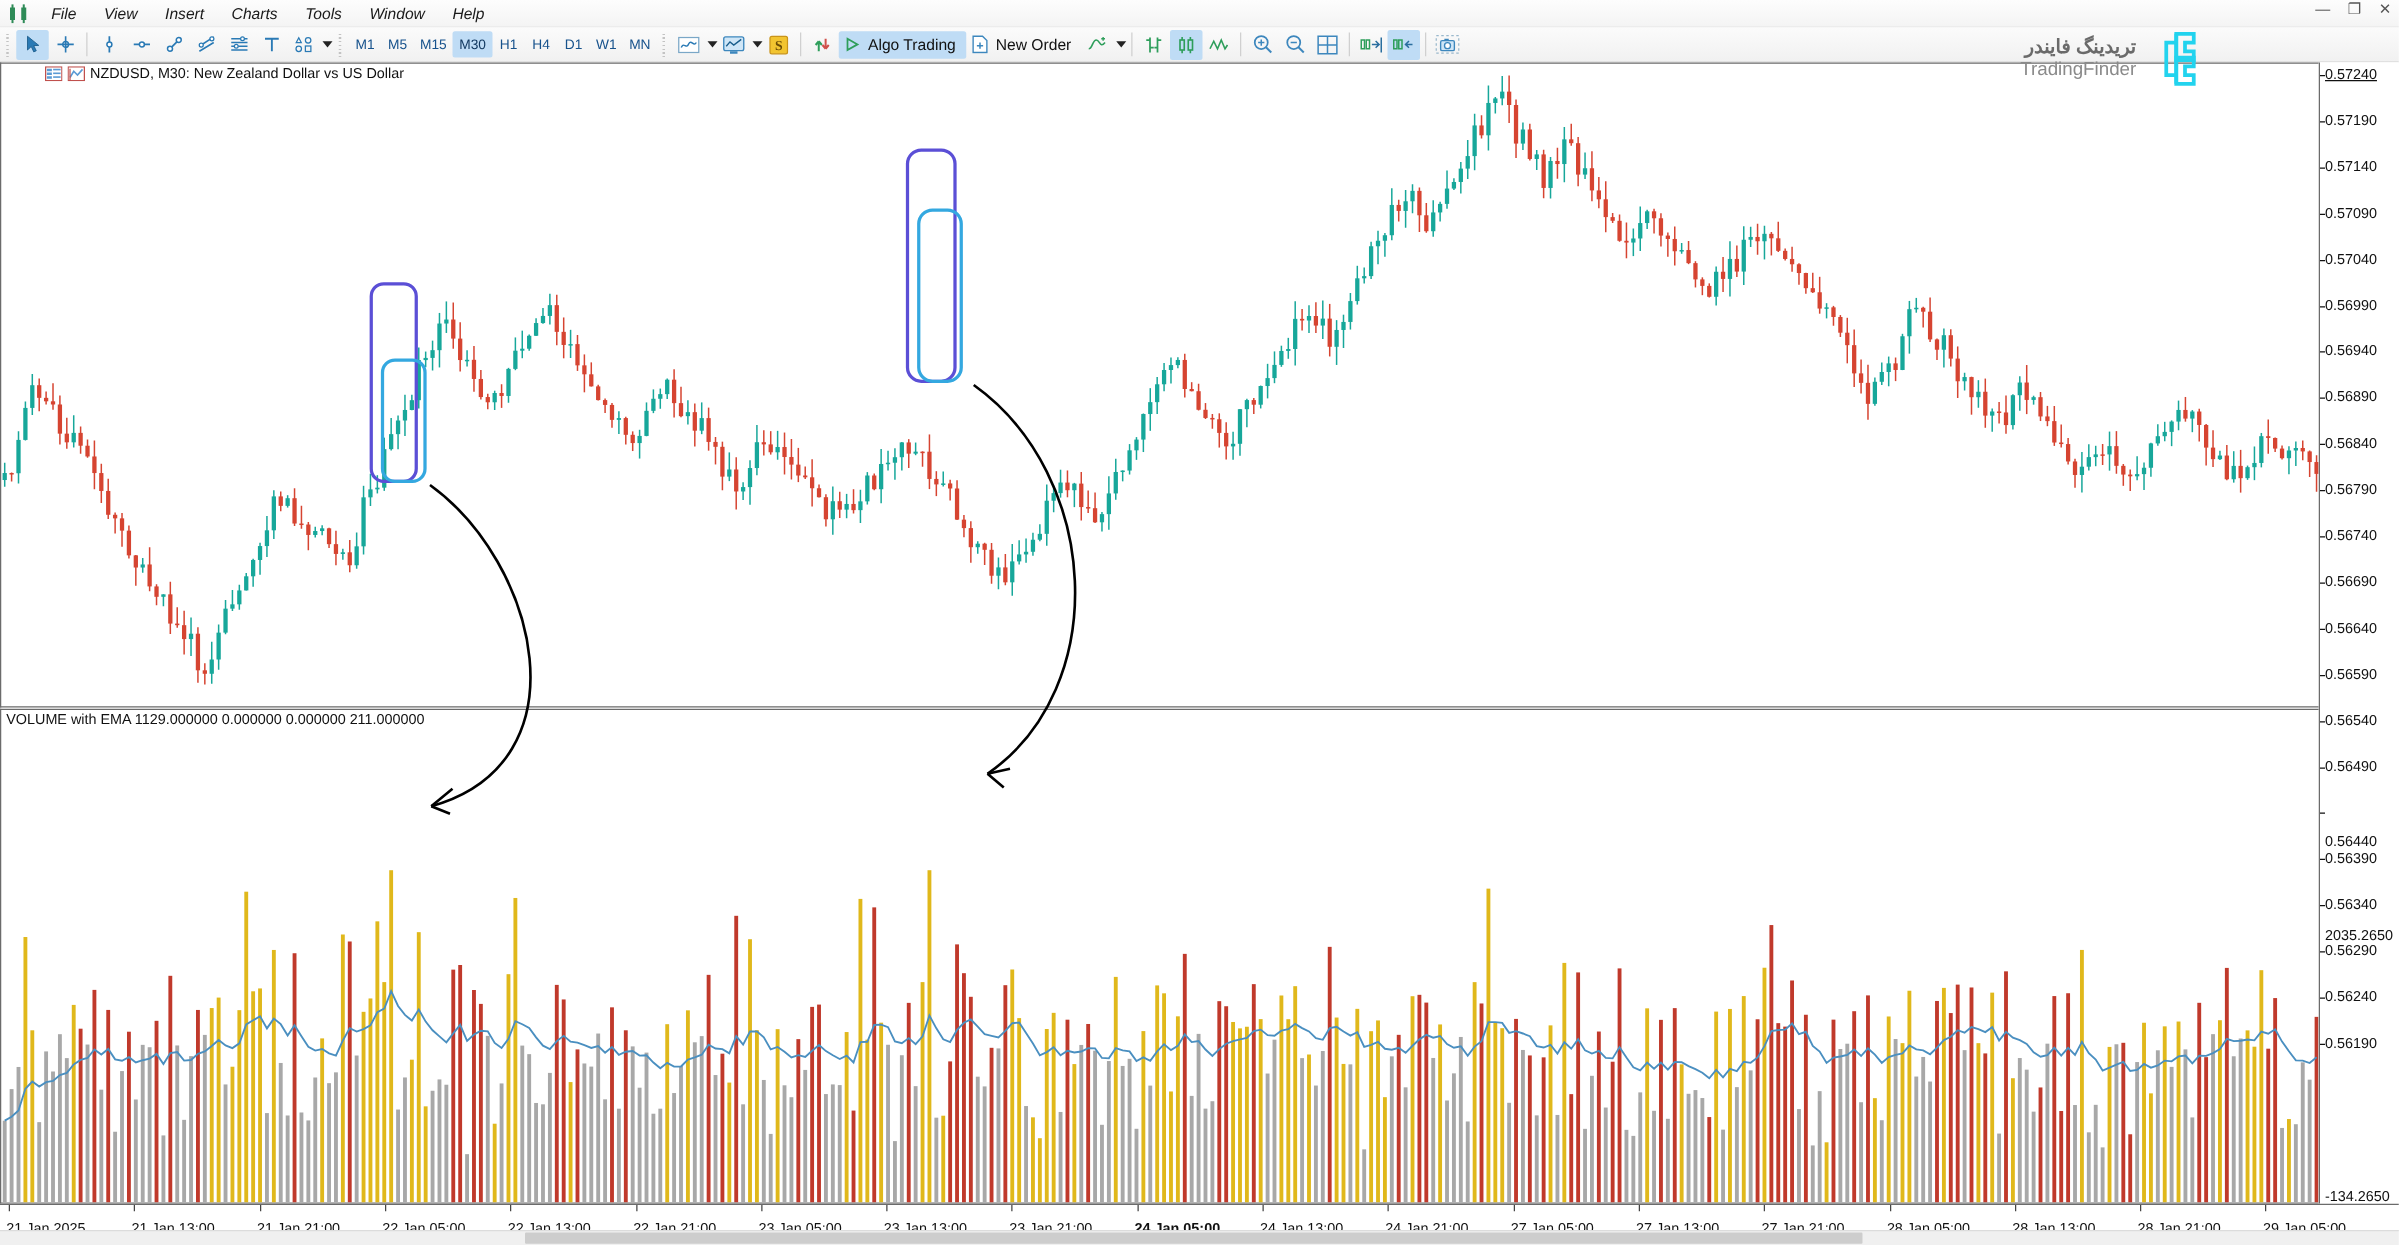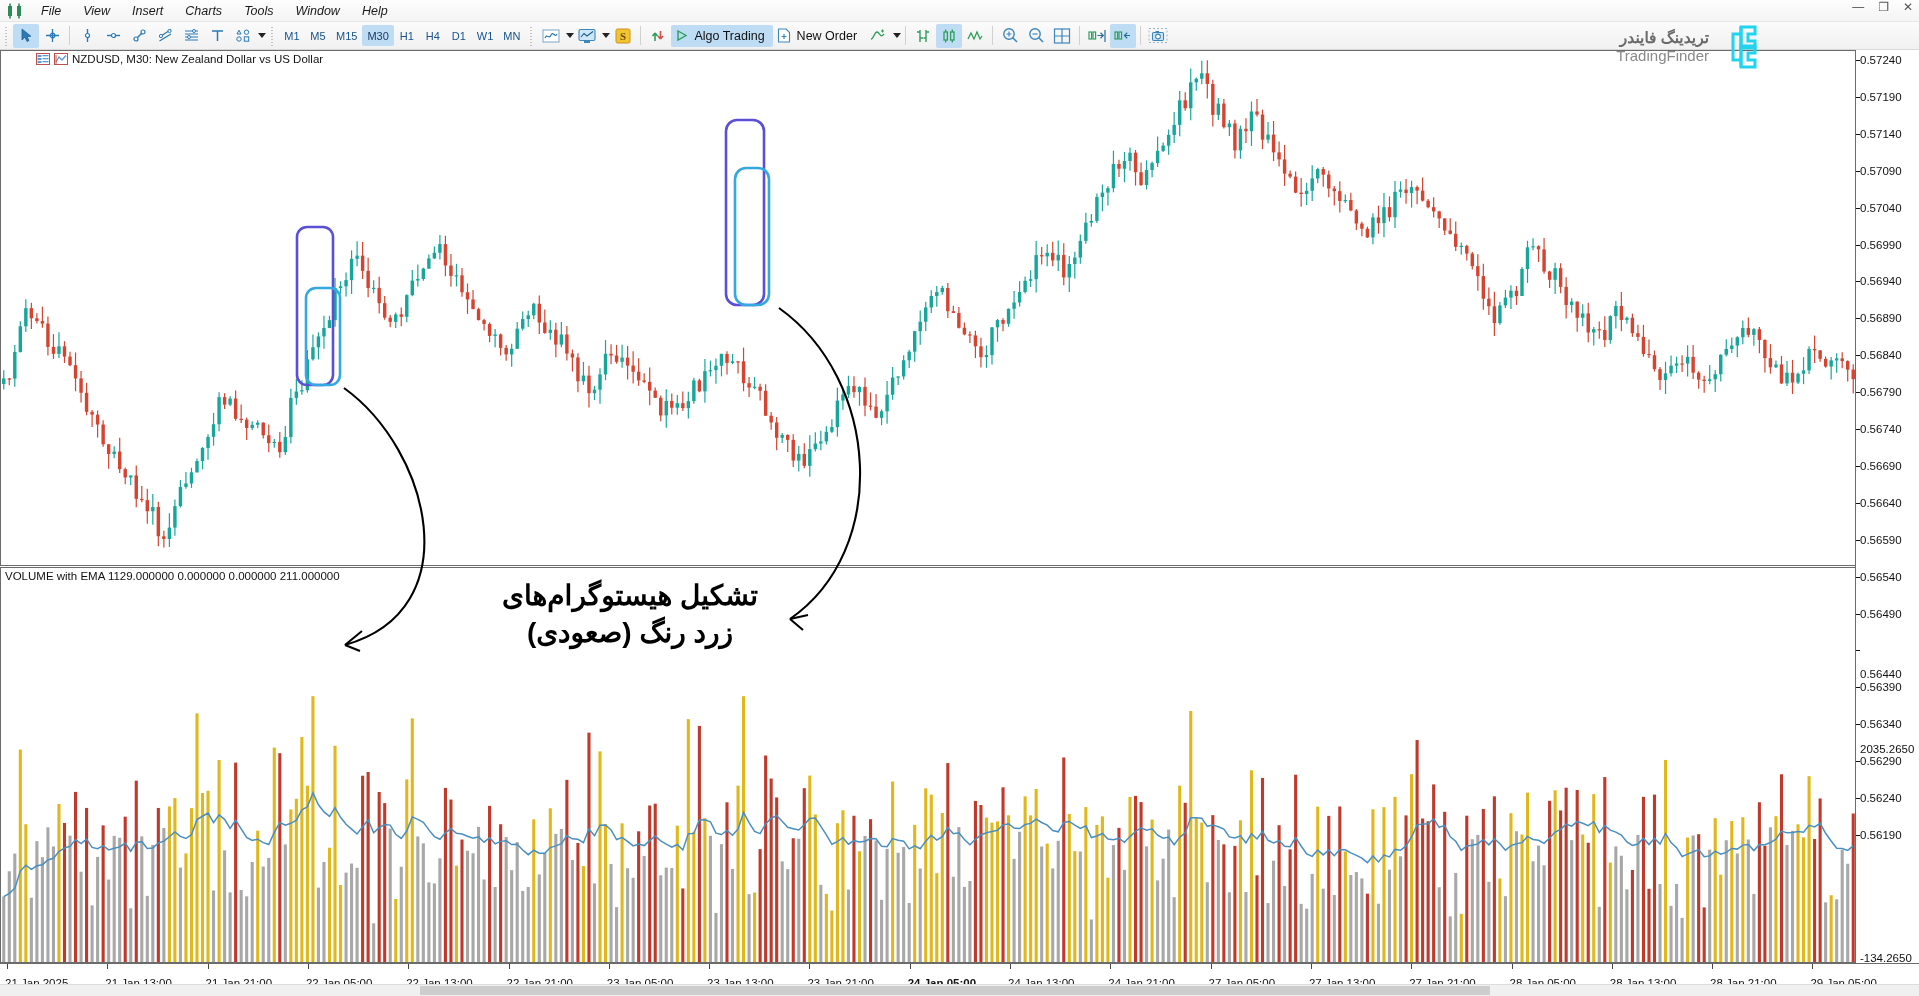--- a/index.html
+++ b/index.html
@@ -1420,21 +1420,21 @@
         <rect x="1828.6104166666667" y="327.2318029284115" width="3.091666666666667" height="66.76819707158845" fill="#e0b81b"></rect>
         <rect x="1834.13125" y="331.37617350700634" width="3.091666666666667" height="62.62382649299368" fill="#a8a8a8"></rect>
         <rect x="1839.6520833333334" y="281.85935230664273" width="3.091666666666667" height="112.14064769335725" fill="#a8a8a8"></rect>
         <rect x="1845.1729166666667" y="295.73388644294914" width="3.091666666666667" height="98.26611355705083" fill="#a8a8a8"></rect>
         <rect x="1850.69375" y="245.49224282858705" width="3.091666666666667" height="148.50775717141295" fill="#c0392b"></rect>
         <polyline points="2.7604166666666665,328.5430759379367 8.28125,325.3847636486024 13.802083333333332,320.4082547997171 19.322916666666668,303.0582074229782 24.84375,297.20655249494285 30.364583333333332,301.2702247044184 35.885416666666664,297.75240379775977 41.40624999999999,296.6832340020381 46.92708333333333,292.01649649133105 52.447916666666664,290.3240136503974 57.96874999999999,283.5233242711929 63.48958333333333,279.9518216399405 69.01041666666667,278.4118627666164 74.53125,271.5987318233791 80.05208333333333,275.6156878465343 85.57291666666667,271.15591412758715 91.09375,279.43493349910557 96.61458333333333,280.6126441007479 102.13541666666667,277.70632219904206 107.65625,281.9413157538827 113.17708333333333,280.18329424586045 118.69791666666667,278.8835408432607 124.21875,275.10501322921897 129.73958333333331,283.258374853128 135.26041666666666,274.432420638546 140.78124999999997,273.67351610597007 146.30208333333331,280.4485444726126 151.82291666666666,280.00669625564285 157.34374999999997,275.00031027384034 162.86458333333331,273.11428798330775 168.38541666666666,268.77879400532277 173.90624999999997,263.9398821173413 179.42708333333331,268.39133048161057 184.94791666666666,270.51559523995184 190.46874999999997,266.716856617377 195.98958333333331,251.5469121577523 201.51041666666666,248.23238688287793 207.03124999999997,245.04577148858192 212.55208333333331,254.72354027075102 218.07291666666666,246.87818226293263 223.59374999999997,251.31503725955108 229.11458333333331,260.44927420716454 234.63541666666666,252.21671082912943 240.15624999999997,260.9388092933831 245.67708333333331,269.3644674018035 251.19791666666666,272.44340547030777 256.71875,271.2271708675654 262.2395833333333,274.6398272888073 267.7604166666667,276.54470267392094 273.28125,264.4264480767822 278.8020833333333,254.52084666944623 284.3229166666667,257.2571956885881 289.84375,255.28285687149713 295.3645833333333,252.21818817809904 300.8854166666667,241.82567115340316 306.40625,238.80815021991575 311.9270833333333,224.97863021392504 317.4479166666667,236.81047247219527 322.96875,243.9547706574507 328.4895833333333,248.42822090995585 334.0104166666667,239.59108795524367 339.53125,249.27688622223548 345.0520833333333,256.1934155338022 350.5729166666667,261.11124514462165 356.09375,265.9455225798647 361.6145833333333,258.6662616384193 367.1354166666667,251.83314261078988 372.65625,264.76959789844295 378.1770833333333,259.672982114411 383.6979166666667,256.60286895540344 389.21875,257.11014529668114 394.7395833333333,266.3427415197591 400.2604166666667,270.39242266063616 405.78125,263.01188037865694 411.3020833333333,248.93254437938126 416.8229166666667,251.37464050846418 422.34375,254.36698700276588 427.8645833333333,261.8686544125444 433.3854166666667,268.5675417757724 438.90625,271.28548037316637 444.4270833333333,264.86279350566736 449.9479166666667,260.6992744015614 455.46875,265.319240468148 460.9895833333333,266.09513694286704 466.5104166666667,268.18136210083406 472.03125,270.31770803569475 477.5520833333333,268.88097689307347 483.0729166666667,274.20317589833394 488.59375,269.66181759552114 494.1145833333333,275.8227218455481 499.6354166666667,273.3728228671397 505.15625,272.8394705096683 510.6770833333333,276.50371999450044 516.1979166666666,276.2010663570992 521.7187499999999,282.0468932186657 527.2395833333333,286.6587286182922 532.7604166666666,282.24596223270726 538.2812499999999,285.26961304533467 543.8020833333333,285.2127599535005 549.3229166666666,279.5948774483981 554.8437499999999,277.875276091795 560.3645833333333,275.7511680598234 565.8854166666666,267.76761060676233 571.4062499999999,270.80123011028917 576.9270833333333,271.3187849705463 582.4479166666666,274.6613612900542 587.9687499999999,260.9094753323803 593.4895833333333,267.7278838006175 599.0104166666666,257.1837110333961 604.5312499999999,257.05696579125356 610.0520833333333,261.921730498411 615.5729166666666,271.5722790794157 621.0937499999999,269.54191547316185 626.6145833333333,273.37917347555594 632.1354166666666,277.92826023584104 637.6562499999999,276.09990240029344 643.1770833333333,277.57901036151344 648.6979166666666,272.5703446787626 654.2187499999999,267.9570881845916 659.7395833333333,272.8686444689512 665.2604166666666,276.2011726873537 670.7812499999999,279.18487820464344 676.3020833333333,276.49227938225795 681.8229166666666,281.98862371669725 687.3437499999999,265.6296708212376 692.8645833333333,265.39222670023696 698.3854166666666,251.95557351243949 703.9062499999999,251.72881890166656 709.4270833333333,253.73882699296874 714.9479166666666,265.13156867678697 720.4687499999999,266.5122720269286 725.9895833333333,262.48545486969795 731.5104166666666,267.2885366561282 737.0312499999999,261.08815753480013 742.5520833333333,244.47363661444888 748.0729166666666,254.68147847101386 753.5937499999999,263.41633532566925 759.1145833333333,265.6289305747437 764.6354166666666,255.8636035378191 770.1562499999999,250.19857445137094 775.6770833333333,247.60374378761398 781.1979166666666,253.32100357658902 786.7187499999999,259.2960708895786 792.2395833333333,260.665355709173 797.7604166666666,261.9232234168571 803.2812499999999,256.70141196839245 808.8020833333333,250.56278896130235 814.3229166666666,250.05216366079014 819.8437499999999,258.39952922826365 825.3645833333333,266.8327641777926 830.8854166666666,276.2983009591805 836.4062499999999,273.6614087561462 841.9270833333333,269.73864346687617 847.4479166666666,276.2176463433525 852.9687499999999,272.6594890802333 858.4895833333333,273.98412166244646 864.0104166666666,273.2304264240524 869.5312499999999,270.47503848372605 875.0520833333333,270.73239862106885 880.5729166666666,278.3707656368306 886.0937499999999,278.67751501966427 891.6145833333333,270.5310532681706 897.1354166666666,272.3093671993247 902.6562499999999,273.15100089020206 908.1770833333333,280.8867610988548 913.6979166666666,277.8845666625451 919.2187499999999,280.70865423788064 924.7395833333333,273.1613232336558 930.2604166666666,267.3477063087291 935.7812499999999,272.0757212769829 941.3020833333333,268.6981998139689 946.8229166666666,259.4971969528319 952.3437499999999,265.6493886725291 957.8645833333333,264.83202954560363 963.3854166666666,271.59067856147493 968.9062499999999,276.7634228639387 974.4270833333333,271.2839707856129 979.9479166666666,266.9966168766179 985.4687499999999,264.82140504155853 990.9895833333333,263.55519263459377 996.5104166666666,262.2855810241175 1002.0312499999999,256.91330998061176 1007.5520833333333,255.71126764370658 1013.0729166666666,260.1010292102231 1018.5937499999999,260.55528415606176 1024.1145833333333,256.5353950560193 1029.6354166666667,255.38832286812766 1035.15625,251.0824260406049 1040.6770833333333,254.5092810793896 1046.1979166666667,257.1463205849774 1051.71875,262.557761892101 1057.2395833333333,263.8388685883982 1062.7604166666667,254.54403858875918 1068.28125,253.4798316208642 1073.8020833333333,257.18779212384226 1079.3229166666667,260.47489509210135 1084.84375,257.80082803485993 1090.3645833333333,269.510066350226 1095.8854166666667,267.9406202464108 1101.40625,265.49212679722007 1106.9270833333333,271.02244386729484 1112.4479166666667,271.7781107603722 1117.96875,270.2896105032613 1123.4895833333333,274.23642275039106 1129.0104166666667,268.5770638082871 1134.53125,263.4886167822921 1140.0520833333333,259.81211539294566 1145.5729166666667,262.1324939673721 1151.09375,260.809611700538 1156.6145833333333,267.257904682255 1162.1354166666667,270.18656492954983 1167.65625,269.1099354361583 1173.1770833333333,276.6201812648925 1178.6979166666667,269.25631979473326 1184.21875,264.94544638893365 1189.7395833333333,249.69078370073086 1195.2604166666667,249.7165543621224 1200.78125,250.32128667294452 1206.3020833333333,258.3106981638489 1211.8229166666667,256.9130970761692 1217.34375,258.7955181062532 1222.8645833333333,260.9902538338093 1228.3854166666667,268.90371715834624 1233.90625,270.0259391913937 1239.4270833333333,267.80940338788207 1244.9479166666667,274.82885838865604 1250.46875,265.7658651660879 1255.9895833333333,270.95848700311984 1261.5104166666667,263.3297683342479 1267.03125,272.29770881645857 1272.5520833333333,274.84080577850773 1278.0729166666667,272.63790325357235 1283.59375,278.3107977893789 1289.1145833333333,278.6933355280962 1294.6354166666667,269.6964449778932 1300.15625,277.9695767555537 1305.6770833333333,285.8104540688227 1311.1979166666667,288.3218712490413 1316.71875,282.11570393948483 1322.2395833333333,286.93077385574753 1327.7604166666667,282.0500609131537 1333.28125,287.67467421476664 1338.8020833333333,281.5268427623606 1344.3229166666667,281.7699075702052 1349.84375,284.92767002850815 1355.3645833333333,287.3195780199953 1360.8854166666667,290.20811142055305 1366.40625,294.63731325090595 1371.9270833333333,287.9665582580309 1377.4479166666667,293.9331626484734 1382.96875,287.0856726369178 1388.4895833333333,288.9123992923896 1394.0104166666667,281.4052226560899 1399.53125,282.2665623143283 1405.0520833333333,277.90944866906614 1410.5729166666667,268.94342982377634 1416.09375,256.8315864997418 1421.6145833333333,256.04201915584105 1427.1354166666667,255.69882443040385 1432.65625,250.78458924167063 1438.1770833333333,259.3446620210267 1443.6979166666667,257.40186721406894 1449.21875,268.7695511921015 1454.7395833333333,273.2862605903152 1460.2604166666667,282.35523880156046 1465.78125,278.0250765409161 1471.3020833333333,277.172355975884 1476.8229166666667,275.8974961848704 1482.34375,271.5300138045576 1487.8645833333333,276.81140545262986 1493.3854166666667,270.74931602225814 1498.90625,275.7209685147674 1504.4270833333333,282.2784993247961 1509.9479166666667,277.64258371315276 1515.46875,275.83770820661675 1520.9895833333333,274.67113826241996 1526.5104166666667,268.41194092838543 1532.03125,271.5146042349544 1537.5520833333333,272.26964865643436 1543.0729166666667,275.38939757840154 1548.59375,270.0623835954231 1554.1145833333333,264.0928900903182 1559.6354166666667,261.3858324196051 1565.15625,256.17464460448025 1570.6770833333333,258.16615390182244 1576.1979166666667,253.6434160365807 1581.71875,255.25406390742356 1587.2395833333333,257.6886343664944 1592.7604166666667,253.74065652731105 1598.28125,264.37919815908384 1603.8020833333333,257.4654321294677 1609.3229166666667,262.10317695650787 1614.84375,264.1431213426968 1620.3645833333333,267.0912370657511 1625.8854166666667,273.86754124563765 1631.40625,277.37965189256374 1636.9270833333333,276.07378504835475 1642.4479166666667,270.17132887491516 1647.96875,276.4985371681921 1653.4895833333333,270.2600531861011 1659.0104166666667,275.9799828929652 1664.53125,265.47572979133395 1670.0520833333333,274.52459328572183 1675.5729166666667,279.6919154402498 1681.09375,288.46833108013425 1686.6145833333333,286.10099730610307 1692.1354166666667,283.7653166665904 1697.65625,281.57586897449914 1703.1770833333333,288.80640158995993 1708.6979166666667,287.9113095730787 1714.21875,283.197325993765 1719.7395833333333,286.1335822562959 1725.2604166666667,284.3959989522888 1730.78125,280.4806380978433 1736.3020833333333,281.1078646834296 1741.8229166666667,277.1216529331834 1747.34375,276.4189893292565 1752.8645833333333,282.6085094929434 1758.3854166666667,276.5637666688981 1763.90625,276.70712111003206 1769.4270833333333,274.5326149327219 1774.9479166666667,271.23828253117654 1780.46875,263.12326246207715 1785.9895833333333,264.8591183173363 1791.5104166666667,264.60118207071037 1797.03125,263.56393437908355 1802.5520833333333,264.2874361674676 1808.0729166666667,257.2705123492149 1813.59375,258.9801738641991 1819.1145833333333,255.41418833239038 1824.6354166666667,265.28253924423393 1830.15625,273.0261972047561 1835.6770833333333,280.31994424253736 1841.1979166666667,280.51237025055053 1846.71875,282.41505977460037 1852.2395833333333,277.7997076563487" fill="none" stroke="#4a8fc0" stroke-width="1.5"></polyline>
       </svg>
   </div>
 
   <div id="price-scale">
-      <div class="pscale-lbl" style="top: 10px;">0.57240</div>
+      <div class="pscale-lbl" style="top: 10px; text-decoration: underline;">0.57240</div>
       <div class="pscale-tick" style="top: 10px;"></div>
       <div class="pscale-lbl" style="top: 46.9px;">0.57190</div>
       <div class="pscale-tick" style="top: 46.9px;"></div>
       <div class="pscale-lbl" style="top: 83.8px;">0.57140</div>
       <div class="pscale-tick" style="top: 83.8px;"></div>
       <div class="pscale-lbl" style="top: 120.7px;">0.57090</div>
       <div class="pscale-tick" style="top: 120.7px;"></div>
       <div class="pscale-lbl" style="top: 157.6px;">0.57040</div>
       <div class="pscale-tick" style="top: 157.6px;"></div>
       <div class="pscale-lbl" style="top: 194.5px;">0.56990</div>
@@ -1522,24 +1522,20 @@
     <rect x="726" y="70" width="38" height="185" rx="11" fill="none" stroke="#5b4fd6" stroke-width="2.6"></rect>
     <rect x="735" y="118" width="34" height="137" rx="11" fill="none" stroke="#34a8e0" stroke-width="2.6"></rect>
 
     <path d="M344 338 C 430 400, 470 560, 345 595" fill="none" stroke="#000" stroke-width="2.1"></path>
     <path d="M345 595 L362 581 M345 595 L360 601" fill="none" stroke="#000" stroke-width="2.1"></path>
 
     <path d="M779 258 C 880 330, 890 500, 790 569" fill="none" stroke="#000" stroke-width="2.1"></path>
     <path d="M790 569 L808 565 M790 569 L803 580" fill="none" stroke="#000" stroke-width="2.1"></path>
   </svg>
 
-  <div id="annot">
-    <div>تشکیل هیستوگرام‌های</div>
-    <div>زرد رنگ (صعودی)</div>
-  </div>
 
   <div style="position:absolute;left:1860px;top:693px;font-size:11.5px;color:#111;">2035.2650</div>
   <div style="position:absolute;left:1860px;top:902px;font-size:11.5px;color:#111;">-134.2650</div>
 
   <div id="hscroll">
     <div id="hthumb"></div>
   </div>
 </div>
 
 </body></html>

